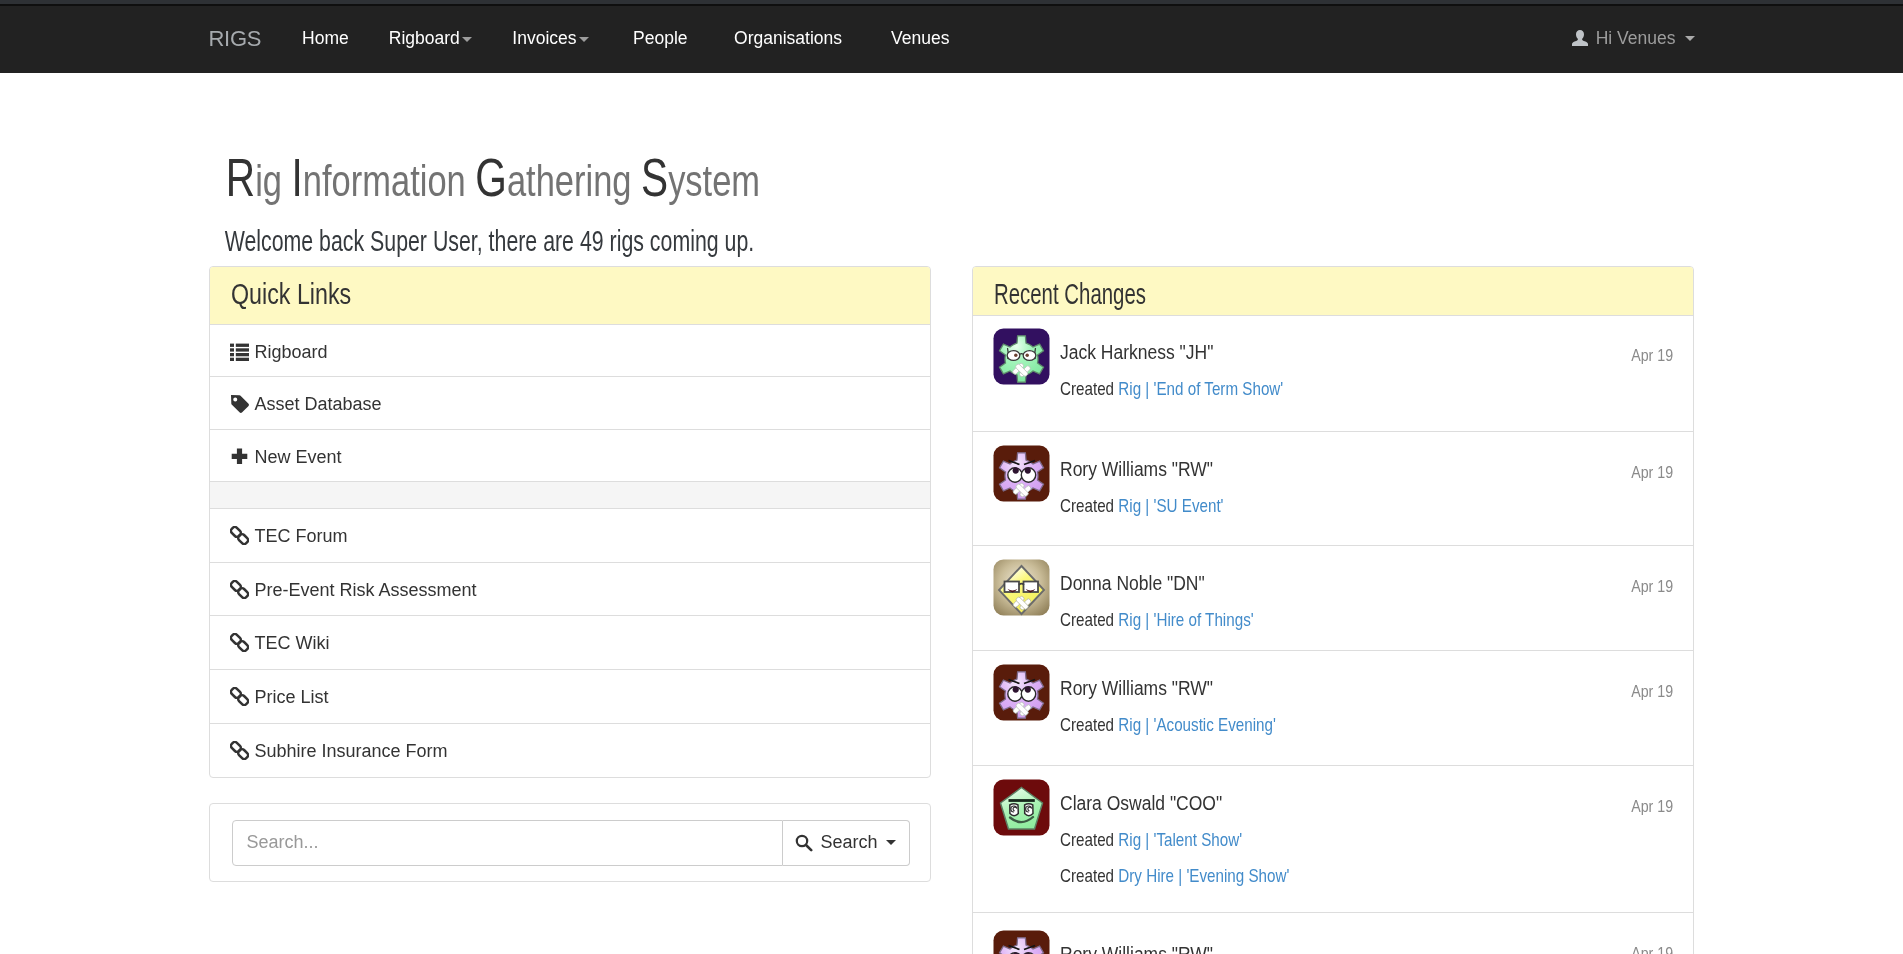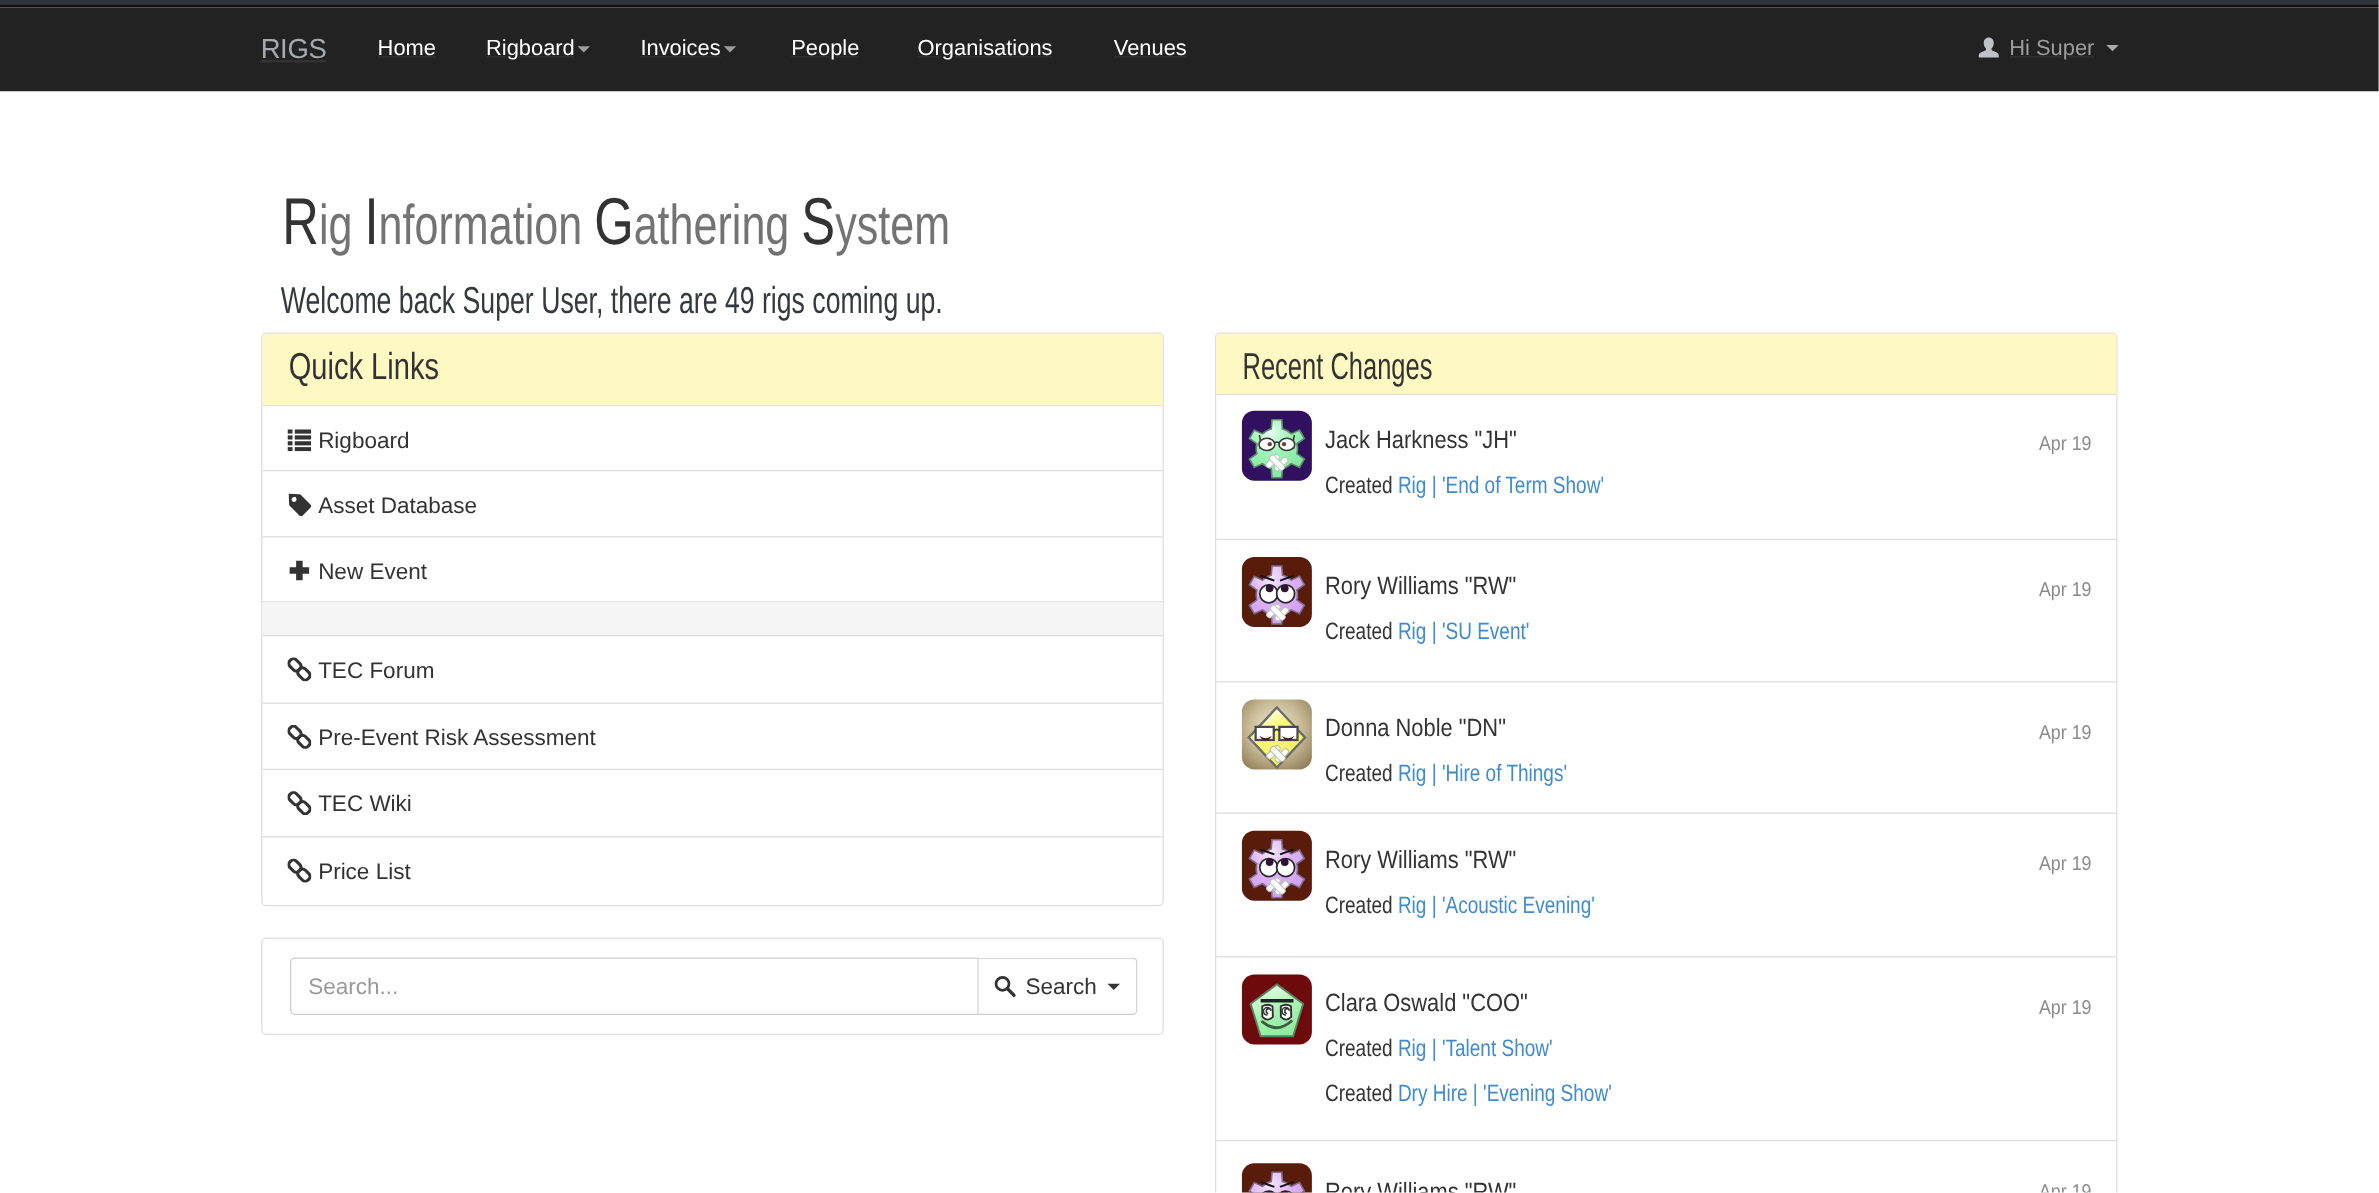--- a/index.html
+++ b/index.html
@@ -1,20 +1,20 @@
 <!DOCTYPE html>
 <html><head>
 <meta charset="utf-8">
 <style>
 * { margin:0; padding:0; box-sizing:border-box; }
 html,body { width:1903px; height:954px; overflow:hidden; background:#fff;
   font-family:"Liberation Sans", sans-serif; color:#333; }
 .strip1 { height:4px; background:#2e3135; }
 .strip2 { height:2px; background:#0f0f0f; }
-nav { height:67px; background:#222;text-decoration:underline; }
+nav { height:67px; background:#222; }
 .navc { height:67px; display:flex; align-items:center; padding-left:208.5px; padding-right:208.5px; }
 .brand { font-size:22px; letter-spacing:-0.3px; color:#a6aaae; margin-right:21px; margin-top:-2px;}
 .nl { font-size:17.5px; color:#ffffff; padding:0 20px; margin-top:-2px; white-space:nowrap;}
 .caret { display:inline-block; width:0; height:0; margin-left:2.5px; vertical-align:middle;
   border-left:5px solid transparent; border-right:5px solid transparent; border-top:5px solid #9d9d9d; }
 .navR { margin-left:auto; display:flex; align-items:center; margin-top:-2px;}
 .navR .txt { font-size:17.5px; color:#9d9d9d; margin-left:7px; }
 .navR .caret { border-top-color:#aaa; margin-left:9px;}
 .container { margin-left:208.5px; width:1486px; }
 h1 { font-weight:normal; white-space:nowrap; transform:scaleX(0.766); transform-origin:0 50%;
@@ -78,21 +78,21 @@
   <span class="nl">Home</span>
   <span class="nl">Rigboard<span class="caret"></span></span>
   <span class="nl">Invoices<span class="caret"></span></span>
   <span class="nl" style="margin-left:4px">People</span>
   <span class="nl" style="margin-left:6.5px">Organisations</span>
   <span class="nl" style="margin-left:9px">Venues</span>
   <span class="navR">
     <svg width="18" height="19" viewBox="0 0 18 19">
           <path fill="#bfc3c7" d="M9 1c2.3 0 4 1.8 4 4.3 0 1.7-.6 3.3-1.6 4.2-.3.3-.4 1-.1 1.4.3.4 1.4.9 2.4 1.3 1.9.8 3.3 1.5 3.3 2.9V17H1v-1.9c0-1.4 1.4-2.1 3.3-2.9 1-.4 2.1-.9 2.4-1.3.3-.4.2-1.1-.1-1.4C5.6 8.6 5 7 5 5.3 5 2.8 6.7 1 9 1z"></path>
         </svg>
-    <span class="txt">Hi Super</span>
+    <span class="txt">Hi Venues</span>
         <span class="caret"></span>
   </span>
 </div>
   </nav>
 <div class="container">
   <h1><b>R</b>ig <b>I</b>nformation <b>G</b>athering <b>S</b>ystem</h1>
   <p class="welcome">Welcome back Super User, there are 49 rigs coming up.</p>
   <div class="row">
     <div class="colL">
       <div class="panel p1">
@@ -134,20 +134,26 @@
 <rect x="5.9" y="-0.7" width="7.2" height="10.2" rx="2.9"></rect>
 <rect x="5.9" y="9.5" width="7.2" height="10.2" rx="2.9"></rect>
 </g>
 </svg></span>TEC Wiki</li>
           <li class="lk"><span class="ic"><svg width="19" height="19" viewBox="0 0 19 19">
 <g fill="none" stroke="#333" stroke-width="2.5" transform="rotate(-45 9.5 9.5)">
 <rect x="5.9" y="-0.7" width="7.2" height="10.2" rx="2.9"></rect>
 <rect x="5.9" y="9.5" width="7.2" height="10.2" rx="2.9"></rect>
 </g>
 </svg></span>Price List</li>
+          <li class="lk"><span class="ic"><svg width="19" height="19" viewBox="0 0 19 19">
+<g fill="none" stroke="#333" stroke-width="2.5" transform="rotate(-45 9.5 9.5)">
+<rect x="5.9" y="-0.7" width="7.2" height="10.2" rx="2.9"></rect>
+<rect x="5.9" y="9.5" width="7.2" height="10.2" rx="2.9"></rect>
+</g>
+</svg></span>Subhire Insurance Form</li>
         </ul>
       </div>
       <div class="panel p2">
         <div class="pbody">
           <div class="igrp">
             <input type="text" placeholder="Search..." style="">
             <div class="btn"><svg width="18" height="18" viewBox="0 0 18 18">
 <circle cx="7" cy="7" r="5.2" fill="none" stroke="#333" stroke-width="2.2"></circle>
 <path d="M11,11 L16.2,16.2" stroke="#333" stroke-width="2.6" stroke-linecap="round"></path>
 </svg> Search<span class="caret"></span></div>

